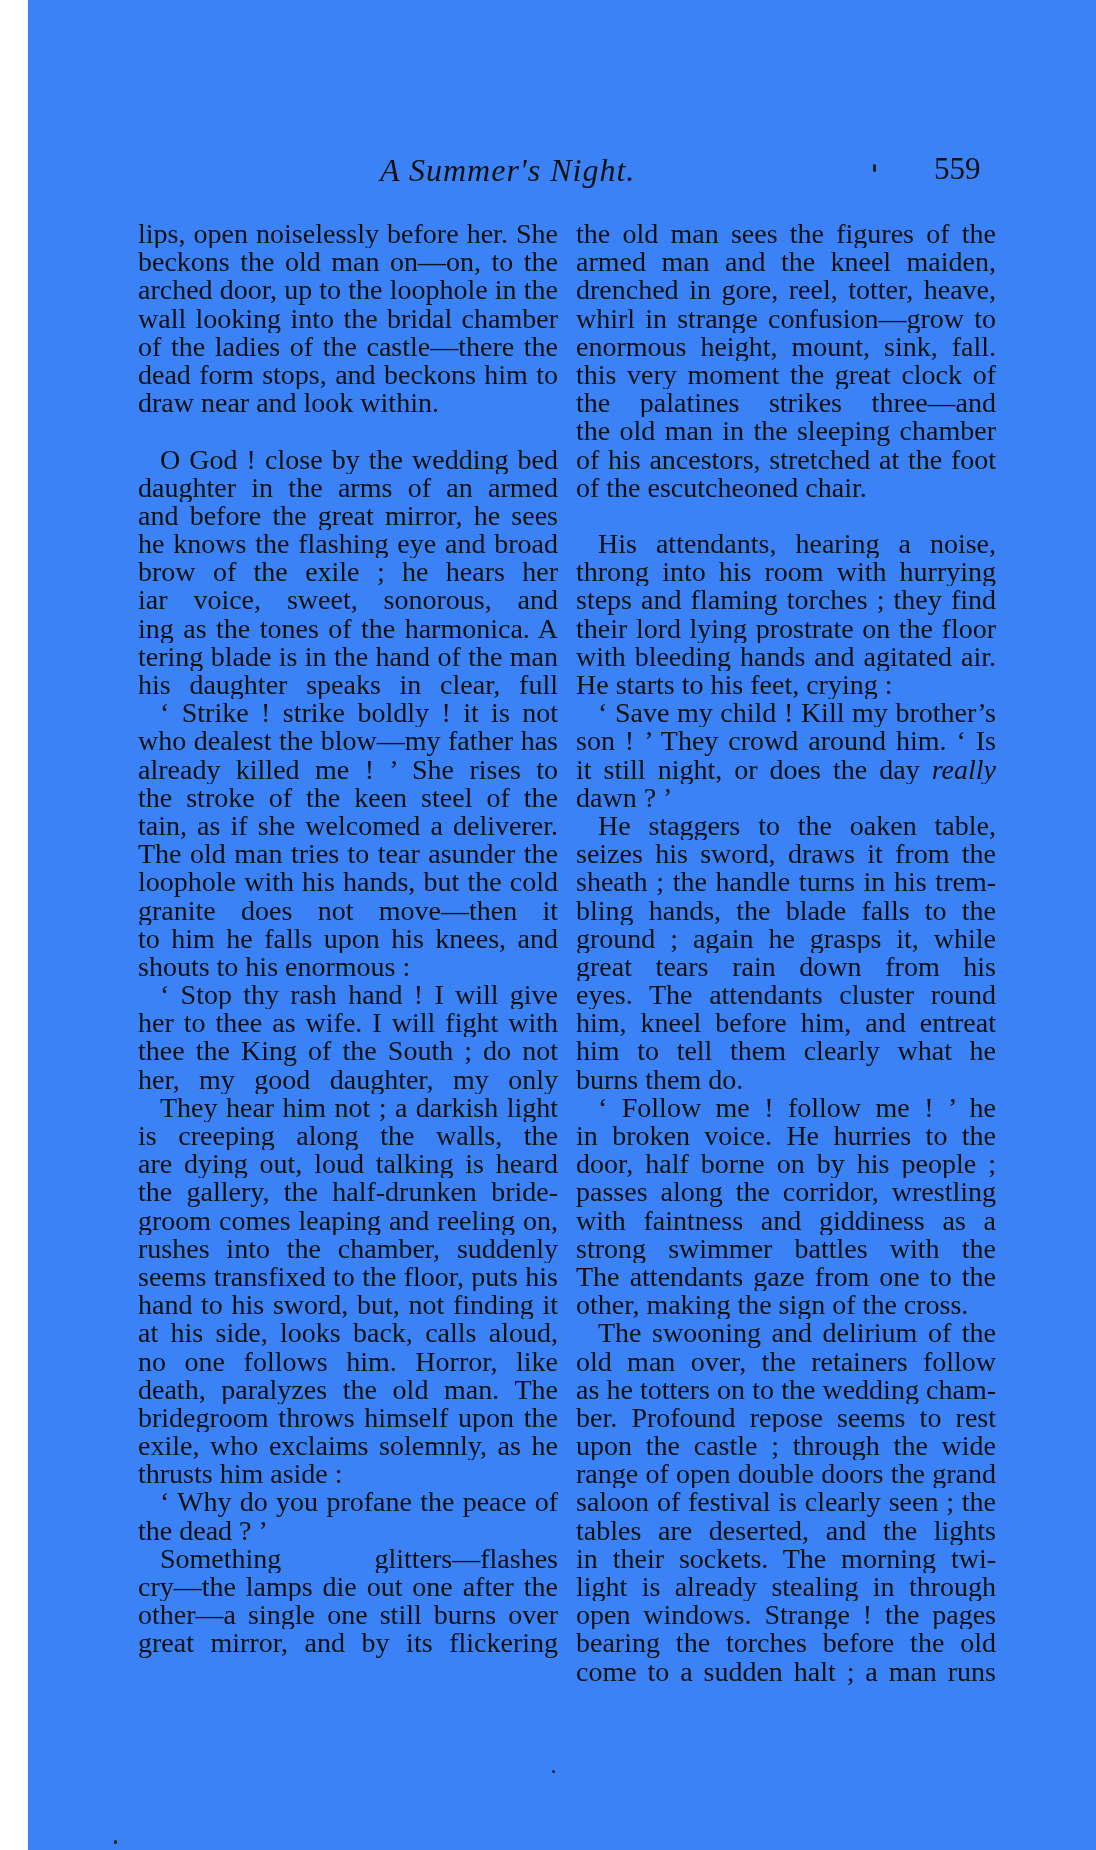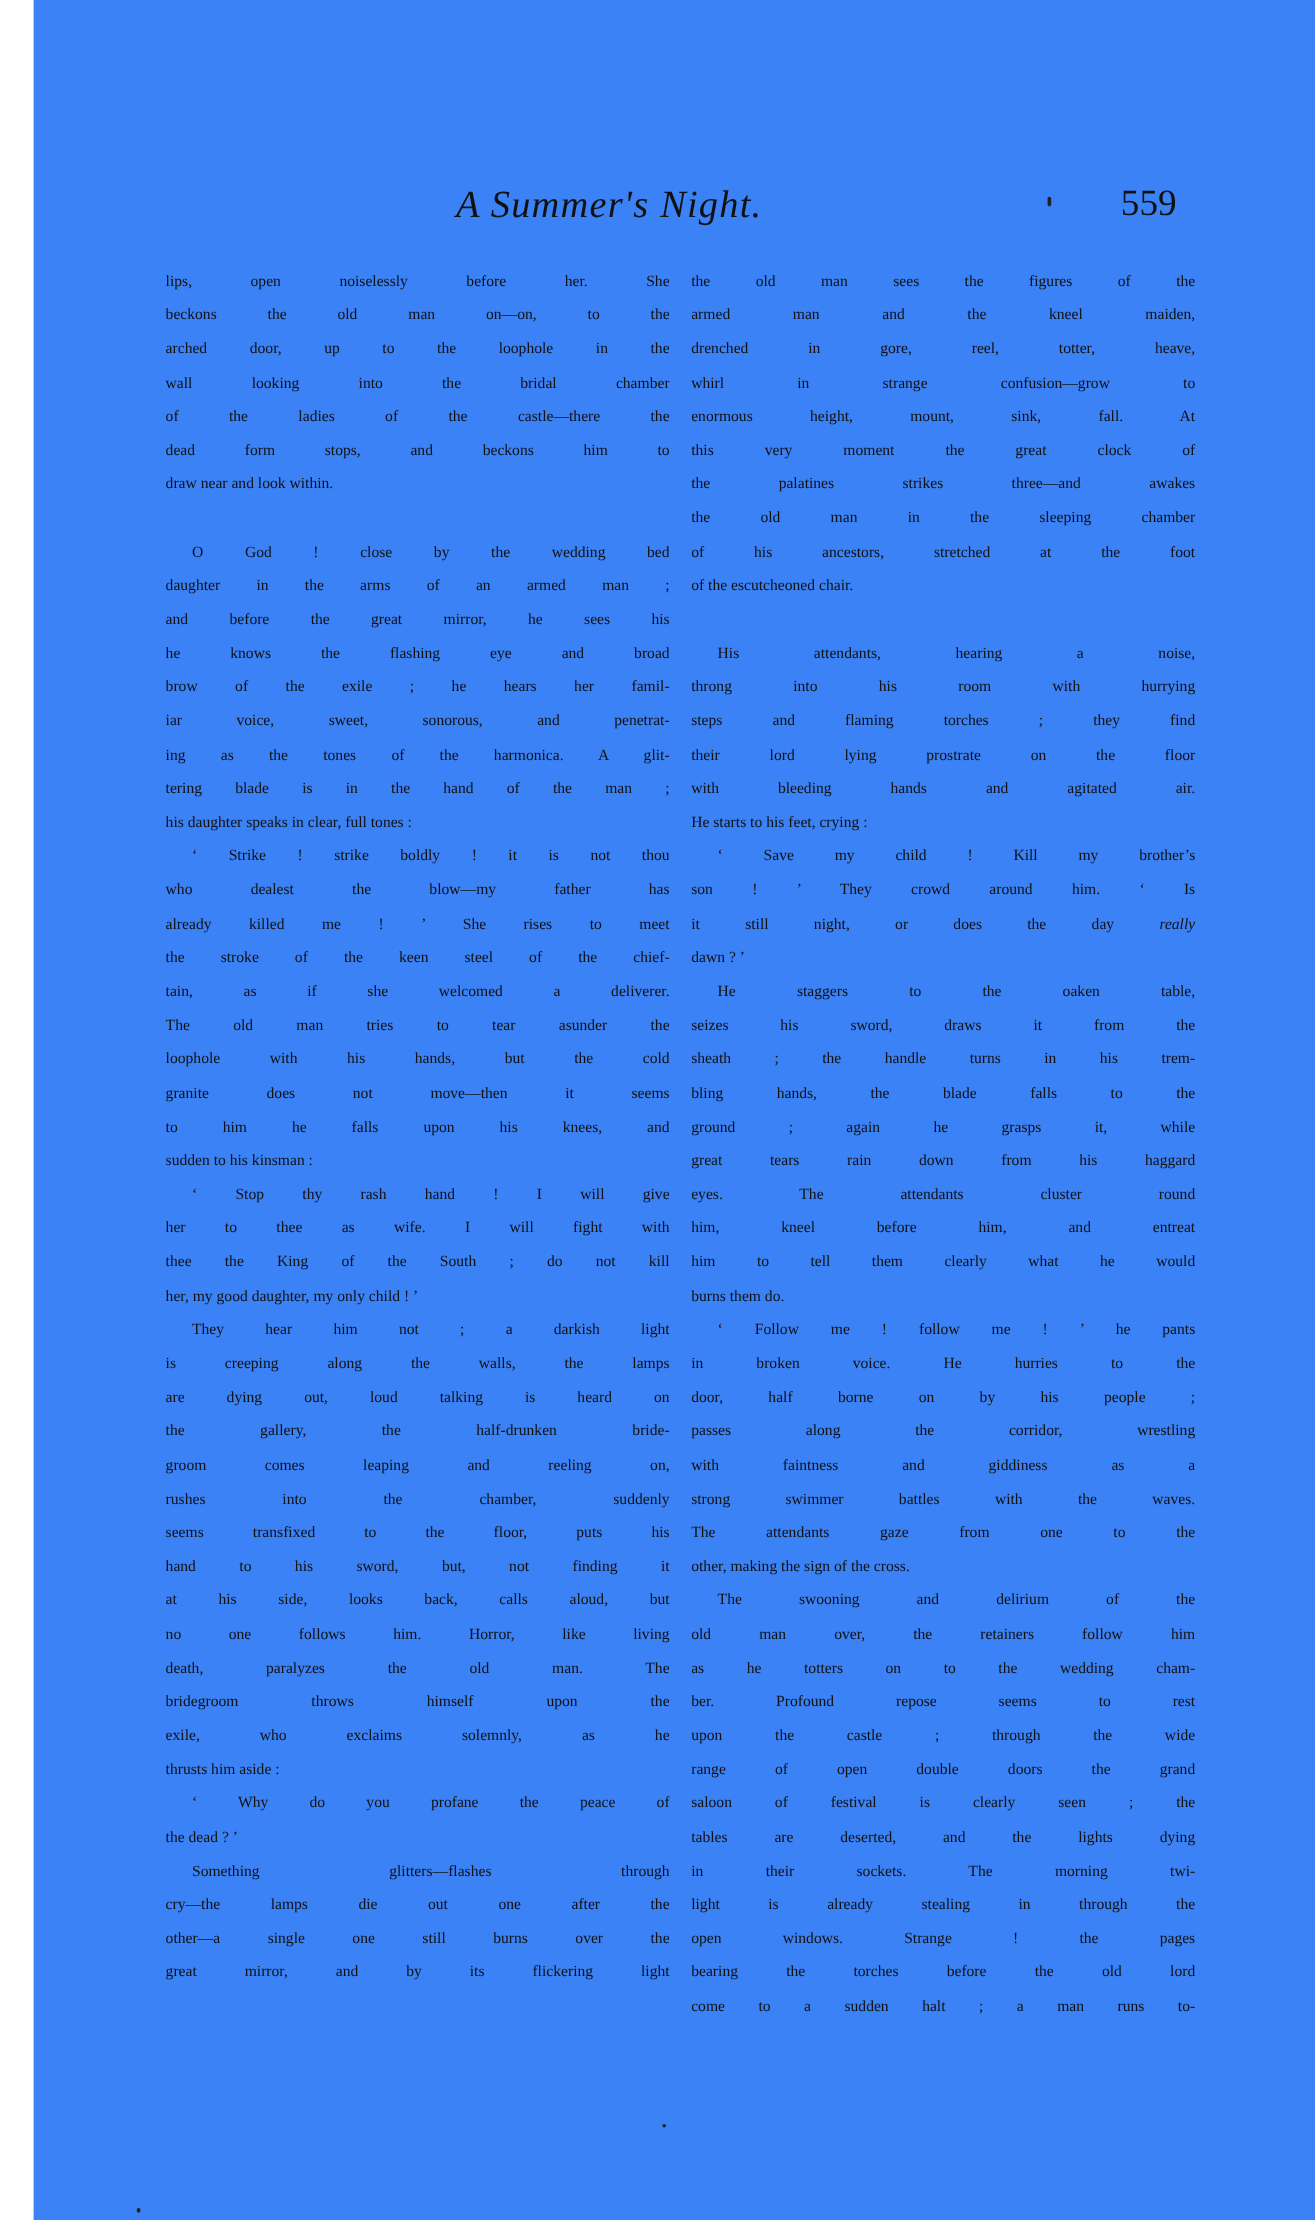--- a/index.html
+++ b/index.html
@@ -28,21 +28,21 @@
     top: 153px;
     left: 906px;
     font-size: 31px;
     line-height: 1;
     white-space: nowrap;
   }
   .col {
     position: absolute;
     top: 220px;
     width: 420px;
-    font-size: 13px;
+    font-size: 28px;
     line-height: 28.2px;
   }
   #col-left  { left: 110px; }
   #col-right { left: 548px; }
   .line {
     height: 28.2px;
     overflow: hidden;
     text-align: justify;
     text-align-last: justify;
     white-space: normal;
@@ -82,21 +82,21 @@
       <div class="line pend"><span>his daughter speaks in clear, full tones :</span></div>
       <div class="line ind"><span>‘ Strike ! strike boldly ! it is not thou</span></div>
       <div class="line"><span>who dealest the blow—my father has</span></div>
       <div class="line"><span>already killed me ! ’ She rises to meet</span></div>
       <div class="line"><span>the stroke of the keen steel of the chief-</span></div>
       <div class="line"><span>tain, as if she welcomed a deliverer.</span></div>
       <div class="line"><span>The old man tries to tear asunder the</span></div>
       <div class="line"><span>loophole with his hands, but the cold</span></div>
       <div class="line"><span>granite does not move—then it seems</span></div>
       <div class="line"><span>to him he falls upon his knees, and</span></div>
-      <div class="line pend"><span>sudden to his kinsman :</span></div>
+      <div class="line pend"><span>shouts to his enormous :</span></div>
       <div class="line ind"><span>‘ Stop thy rash hand ! I will give</span></div>
       <div class="line"><span>her to thee as wife. I will fight with</span></div>
       <div class="line"><span>thee the King of the South ; do not kill</span></div>
       <div class="line pend"><span>her, my good daughter, my only child ! ’</span></div>
       <div class="line ind"><span>They hear him not ; a darkish light</span></div>
       <div class="line"><span>is creeping along the walls, the lamps</span></div>
       <div class="line"><span>are dying out, loud talking is heard on</span></div>
       <div class="line"><span>the gallery, the half-drunken bride-</span></div>
       <div class="line"><span>groom comes leaping and reeling on,</span></div>
       <div class="line"><span>rushes into the chamber, suddenly</span></div>

